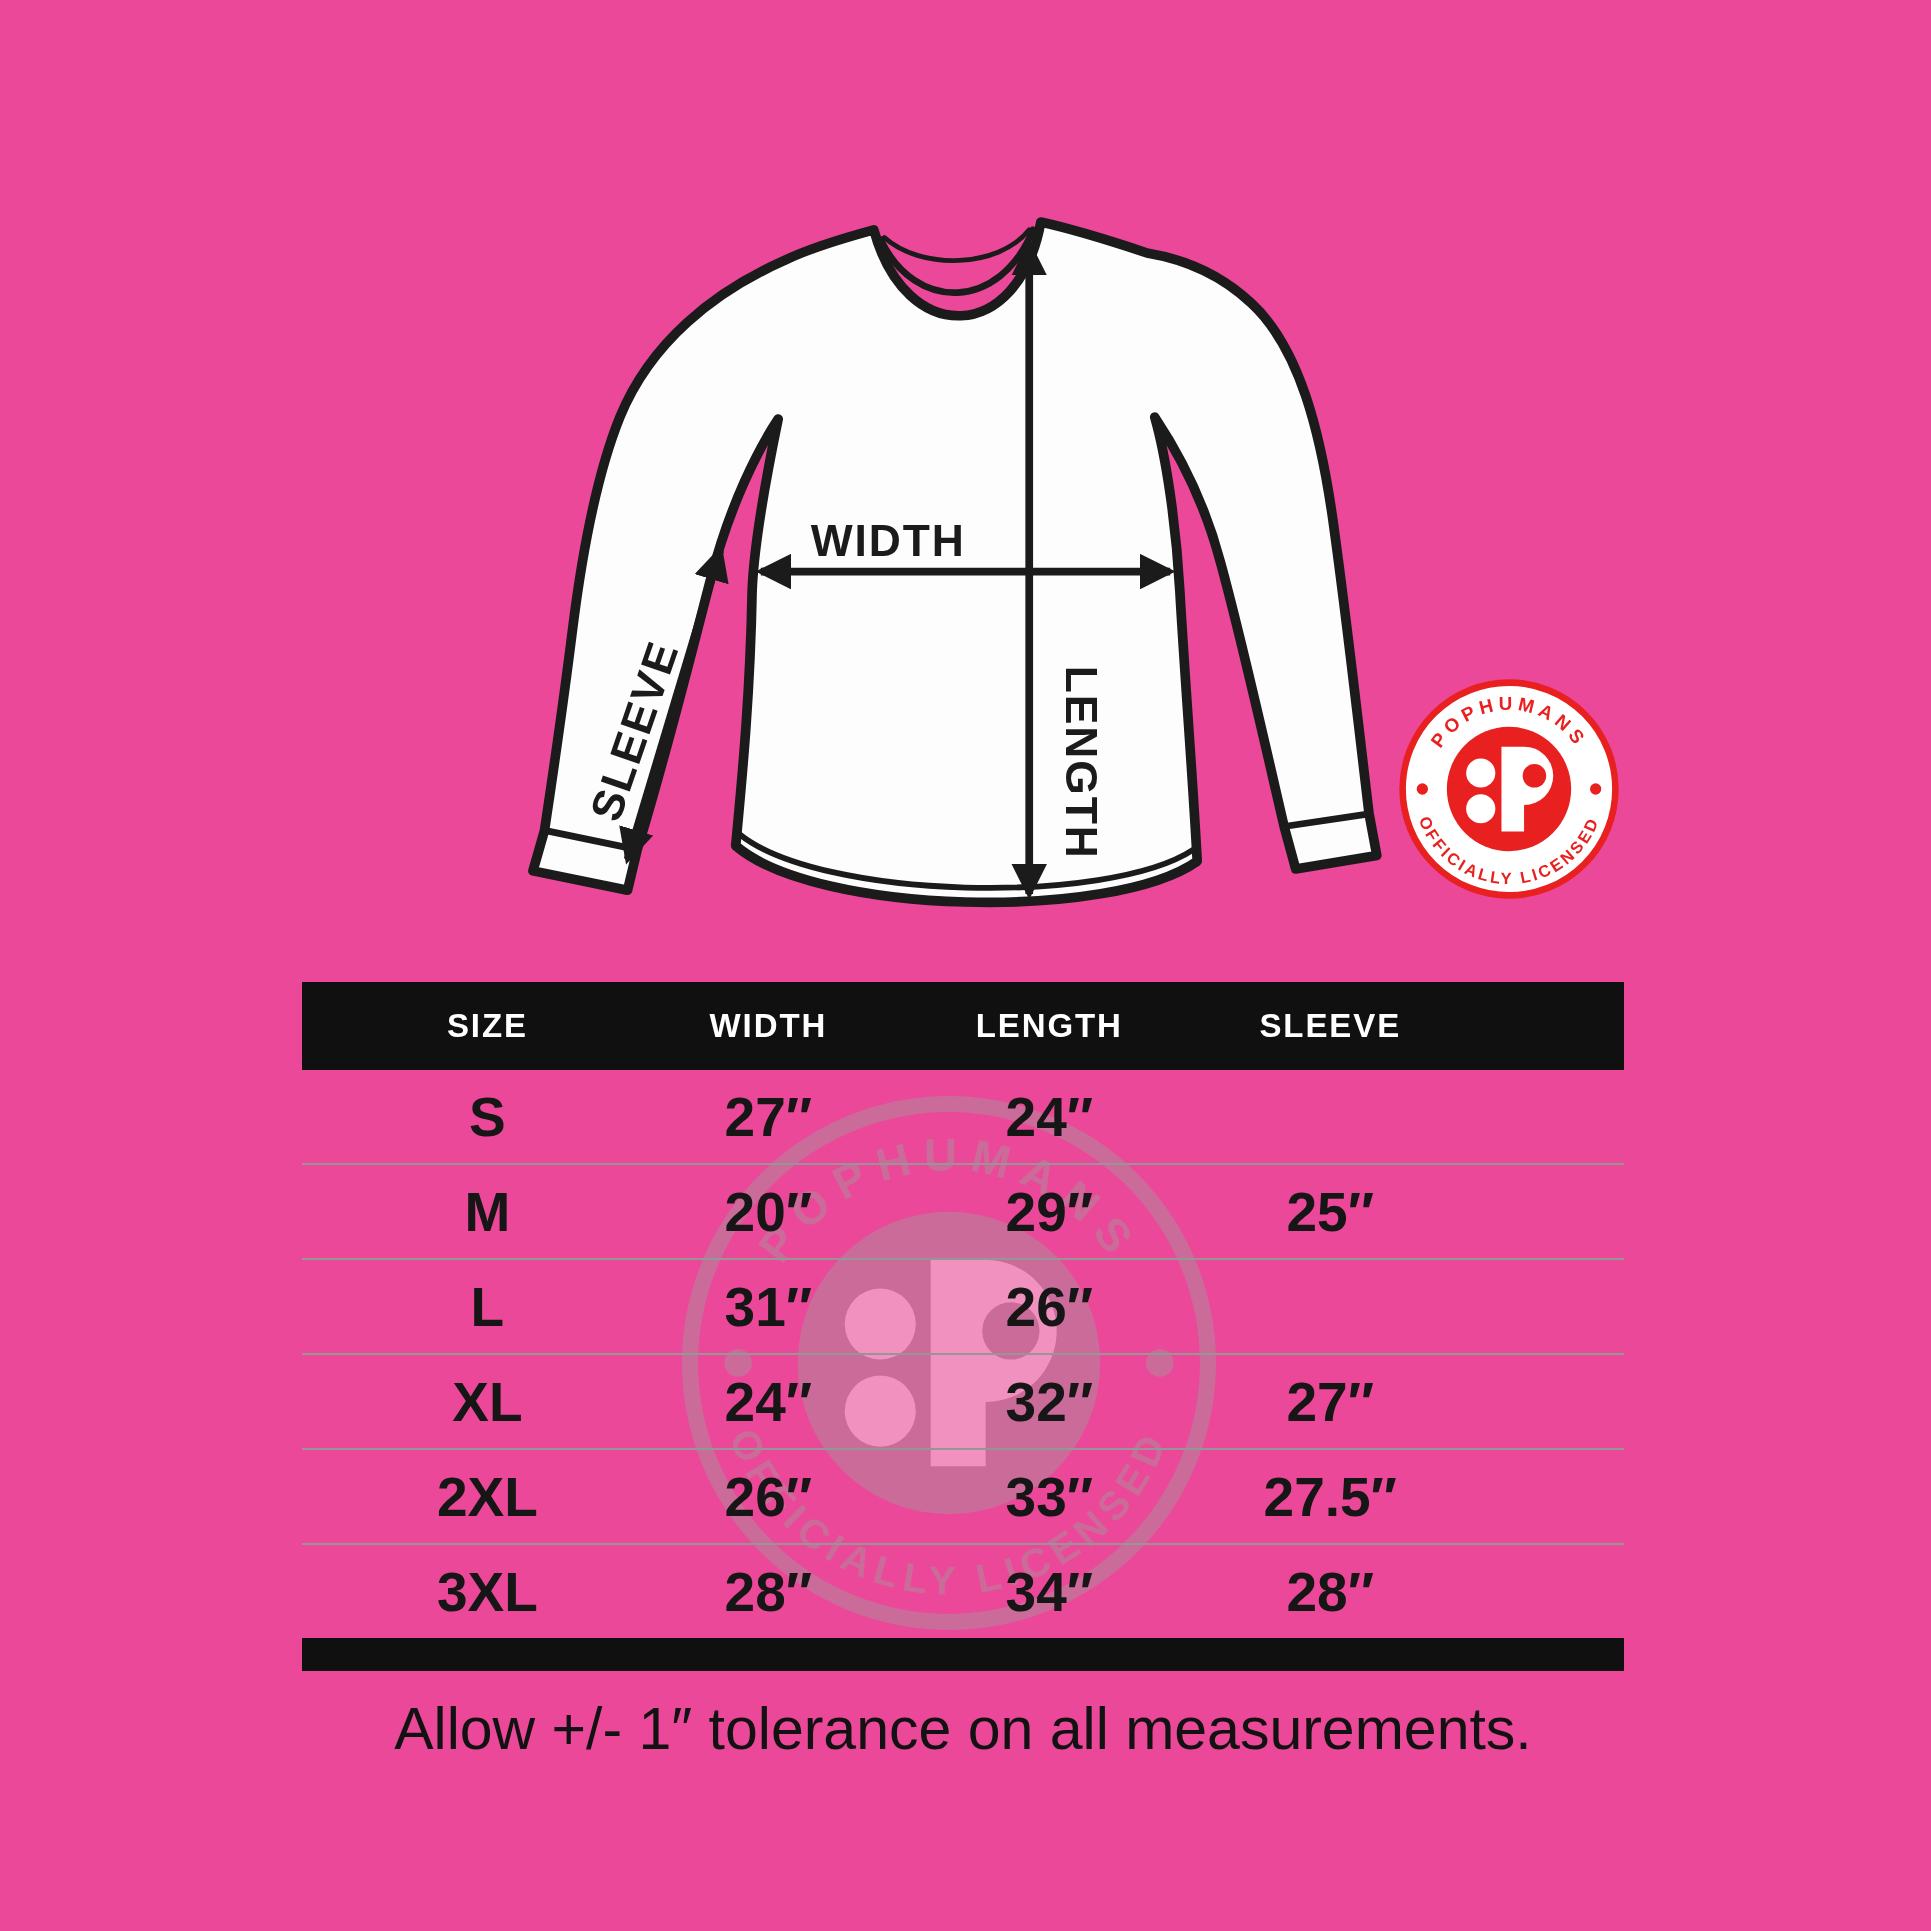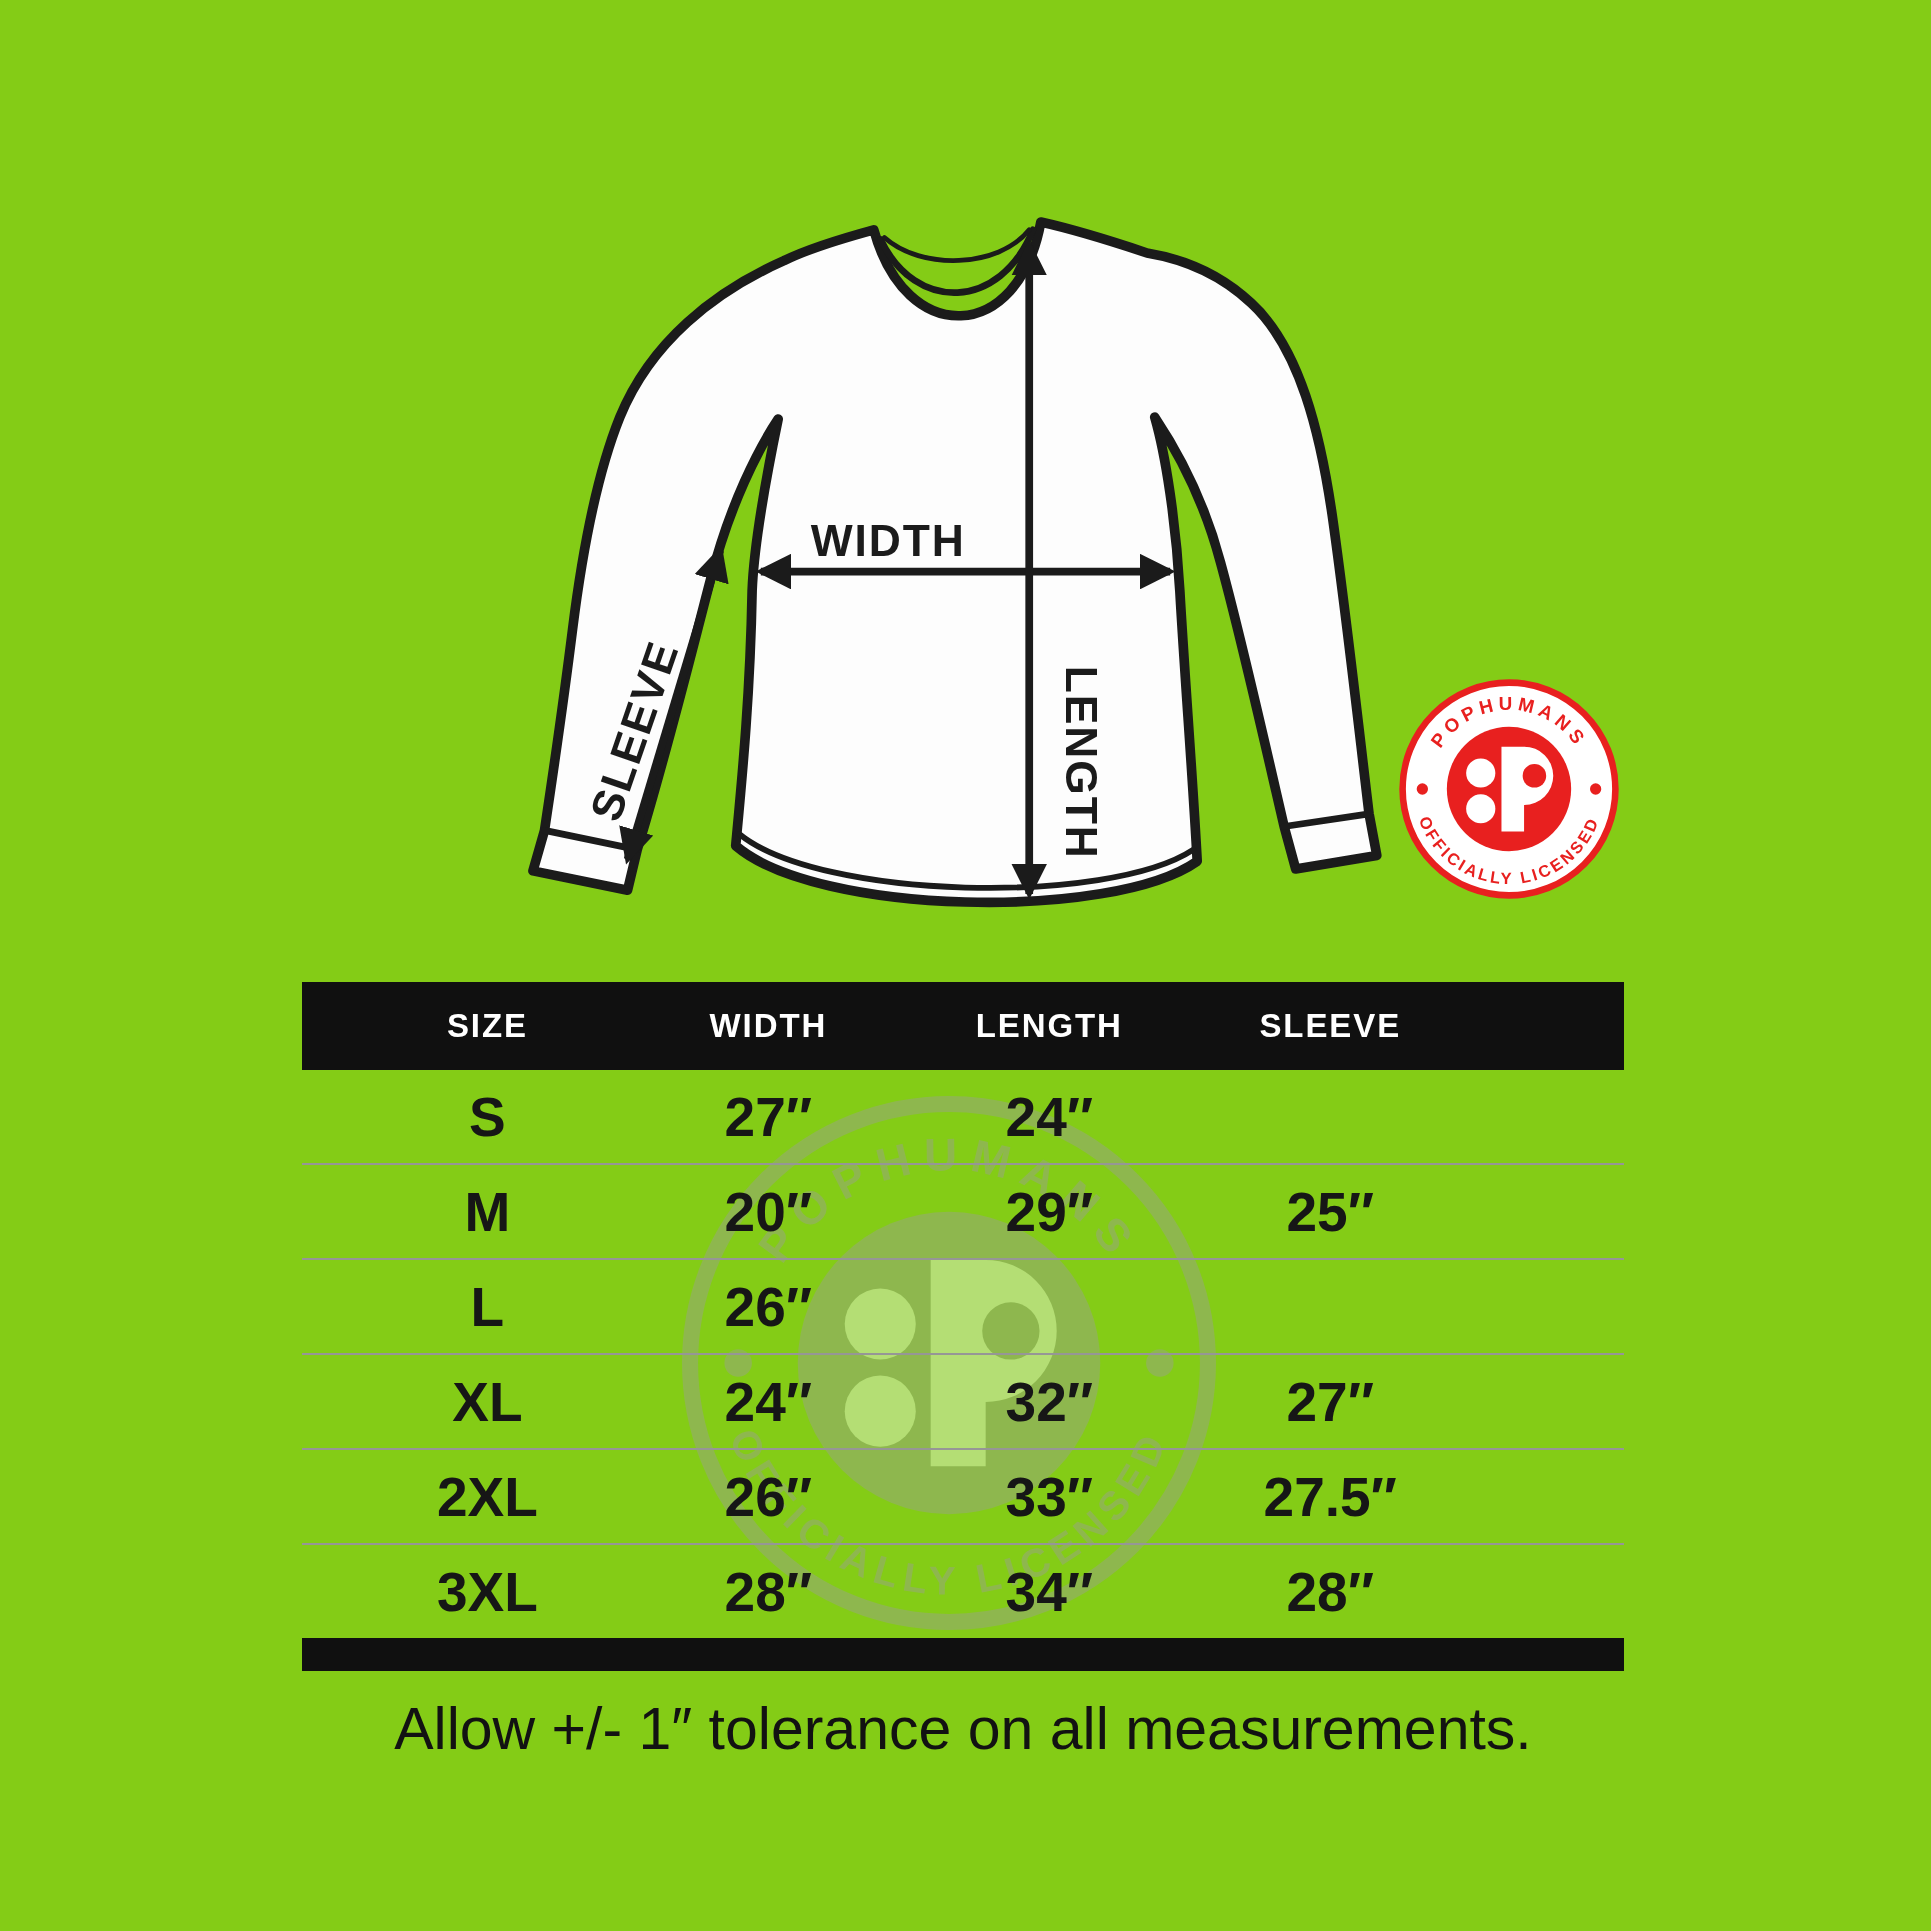--- a/index.html
+++ b/index.html
@@ -8,21 +8,21 @@
     width: 1931px;
     height: 1931px;
     background: #f7f7f7;
     font-family: "Liberation Sans", "DejaVu Sans", sans-serif;
     overflow: hidden;
   }
   .page {
     position: relative;
     width: 1931px;
     height: 1931px;
-    background: #84cc16;
+    background: #ec4899;
   }
   
   .shirt-svg {
     position: absolute;
     left: 0; top: 0;
     width: 1931px; height: 1931px;
     z-index: 2;
   }
   .shirt-label {
     font-family: "Liberation Sans", "DejaVu Sans", sans-serif;
@@ -232,20 +232,21 @@
         <div class="td">24″</div>
       </div>
       <div class="tr">
         <div class="td">M</div>
         <div class="td">20″</div>
         <div class="td">29″</div>
         <div class="td">25″</div>
       </div>
       <div class="tr">
         <div class="td">L</div>
+        <div class="td">31″</div>
         <div class="td">26″</div>
       </div>
       <div class="tr">
         <div class="td">XL</div>
         <div class="td">24″</div>
         <div class="td">32″</div>
         <div class="td">27″</div>
       </div>
       <div class="tr">
         <div class="td">2XL</div>

